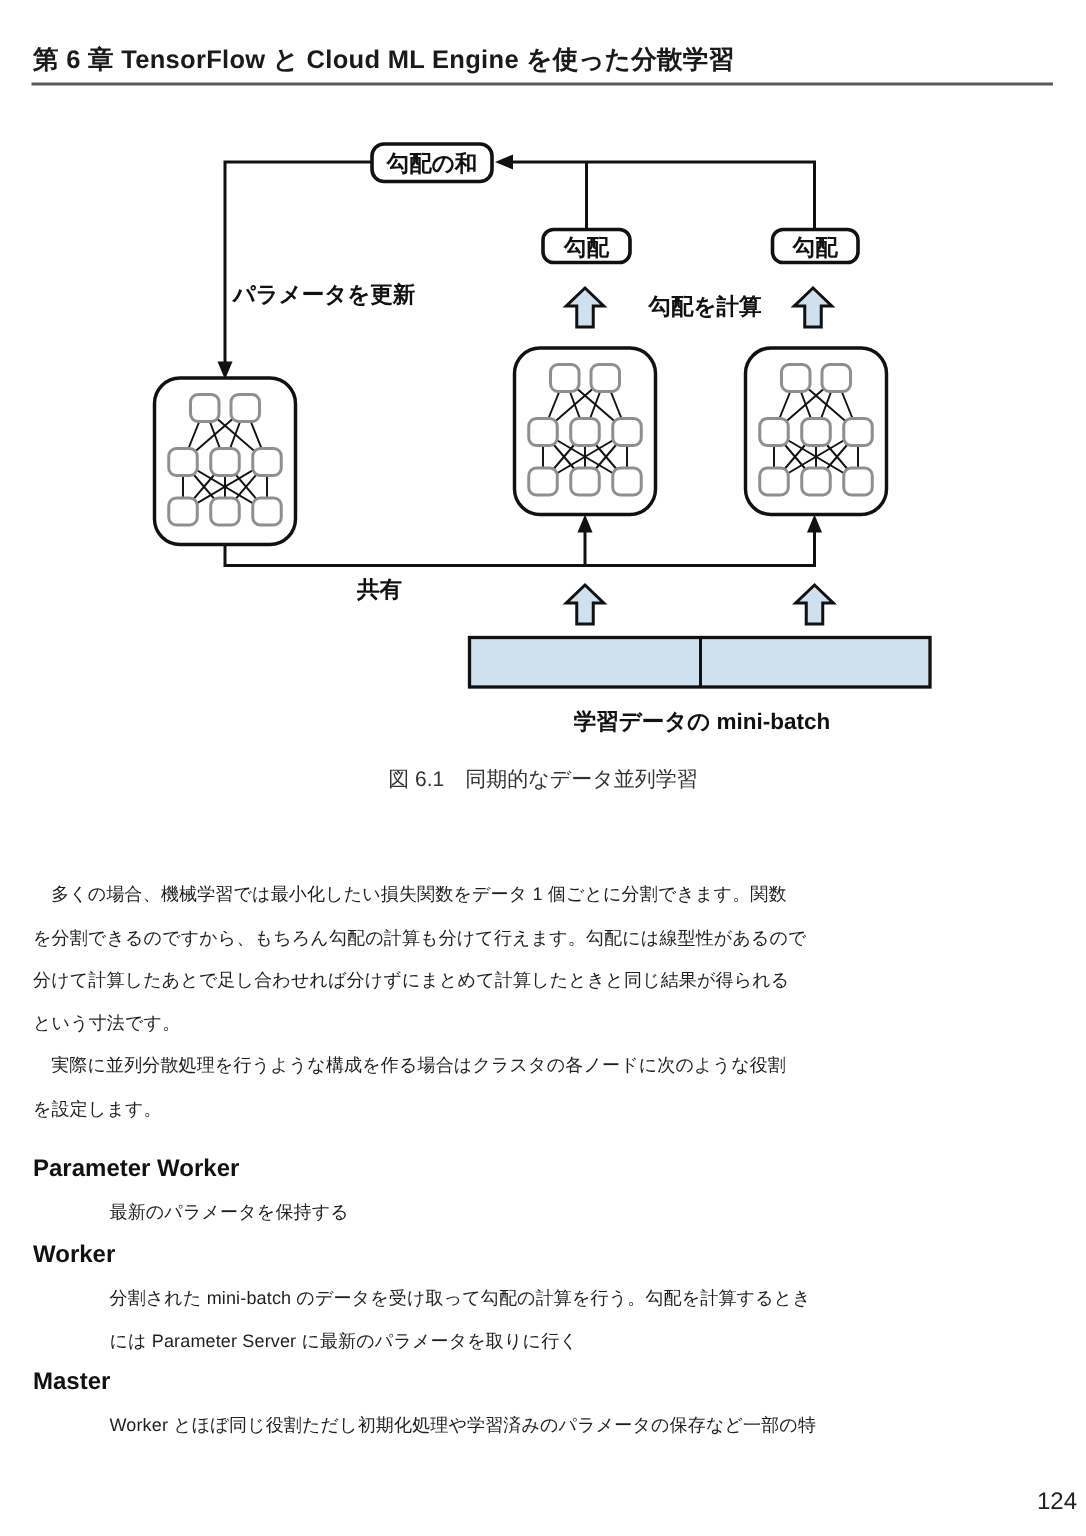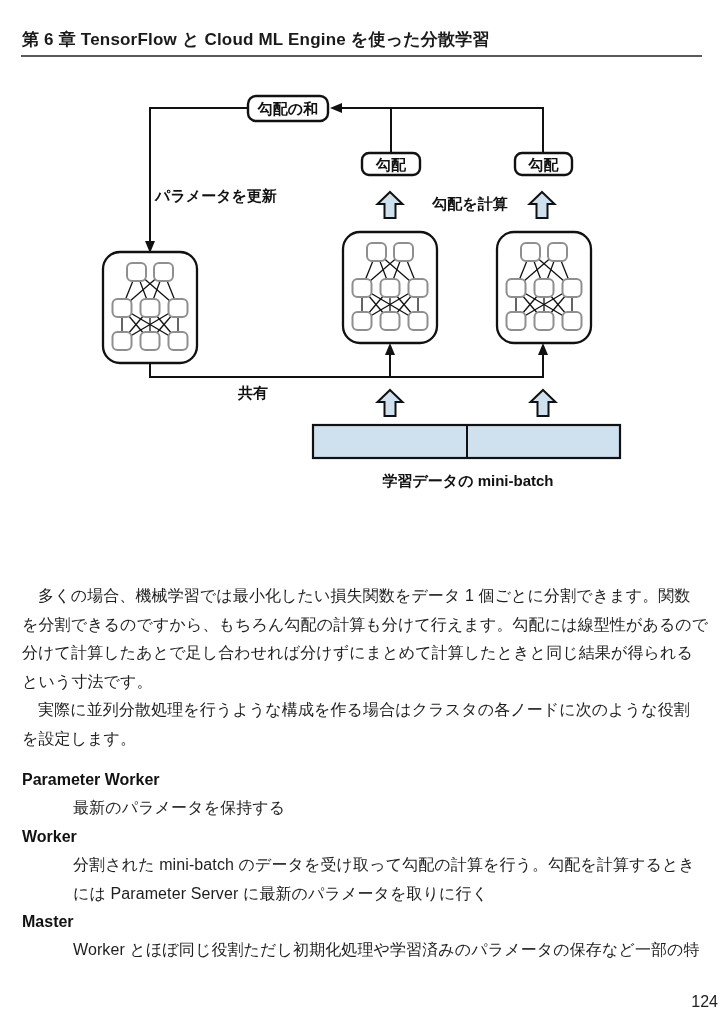--- a/index.html
+++ b/index.html
@@ -10,21 +10,21 @@
   .abs{position:absolute;}
   .chapter-header{
     left:22px;top:28px;width:680px;font-size:17px;font-weight:bold;color:#1a1a1a;
     letter-spacing:0.2px;white-space:pre;
   }
   .header-rule{left:21px;top:55px;width:681px;height:1.5px;background:#5a5a5a;}
   .fig-caption{
     left:0;top:511px;width:724px;text-align:center;font-size:14px;color:#333;white-space:pre;
   }
   .bline{
-    left:22px;width:690px;font-size:16px;line-height:20px;height:20px;color:#1e1e1e;
+    left:22px;width:690px;font-size:12px;line-height:20px;height:20px;color:#1e1e1e;
     white-space:pre;letter-spacing:0.1px;
   }
   .ind{left:73px;}
   .term{
     left:22px;width:400px;font-size:16px;font-weight:bold;color:#111;white-space:pre;
     line-height:20px;height:20px;
   }
   .page-number{
     right:22px;top:993px;font-size:16px;color:#222;text-align:right;white-space:pre;margin-left:32px;
   }
@@ -117,20 +117,21 @@
     <use href="#nn" x="343" y="232"></use>
     <use href="#nn" x="497" y="232"></use>
 
     <use href="#bluearrow" x="390" y="390"></use>
     <use href="#bluearrow" x="543" y="390"></use>
 
     <rect class="mb" x="313" y="425" width="307" height="33" fill="#cfe0ee"></rect>
     <line x1="467" y1="425" x2="467" y2="458" stroke="#111" stroke-width="2"></line>
   </svg>
 
+  <div class="abs fig-caption">図 6.1　同期的なデータ並列学習</div>
 
   <div class="abs bline" style="top:586px">　多くの場合、機械学習では最小化したい損失関数をデータ 1 個ごとに分割できます。関数</div>
   <div class="abs bline" style="top:615px">を分割できるのですから、もちろん勾配の計算も分けて行えます。勾配には線型性があるので</div>
   <div class="abs bline" style="top:643px">分けて計算したあとで足し合わせれば分けずにまとめて計算したときと同じ結果が得られる</div>
   <div class="abs bline" style="top:672px">という寸法です。</div>
 
   <div class="abs bline" style="top:729px">を設定します。</div>
   <div class="abs bline" style="top:700px">　実際に並列分散処理を行うような構成を作る場合はクラスタの各ノードに次のような役割</div>
 
   <div class="abs term" style="top:770px">Parameter Worker</div>

